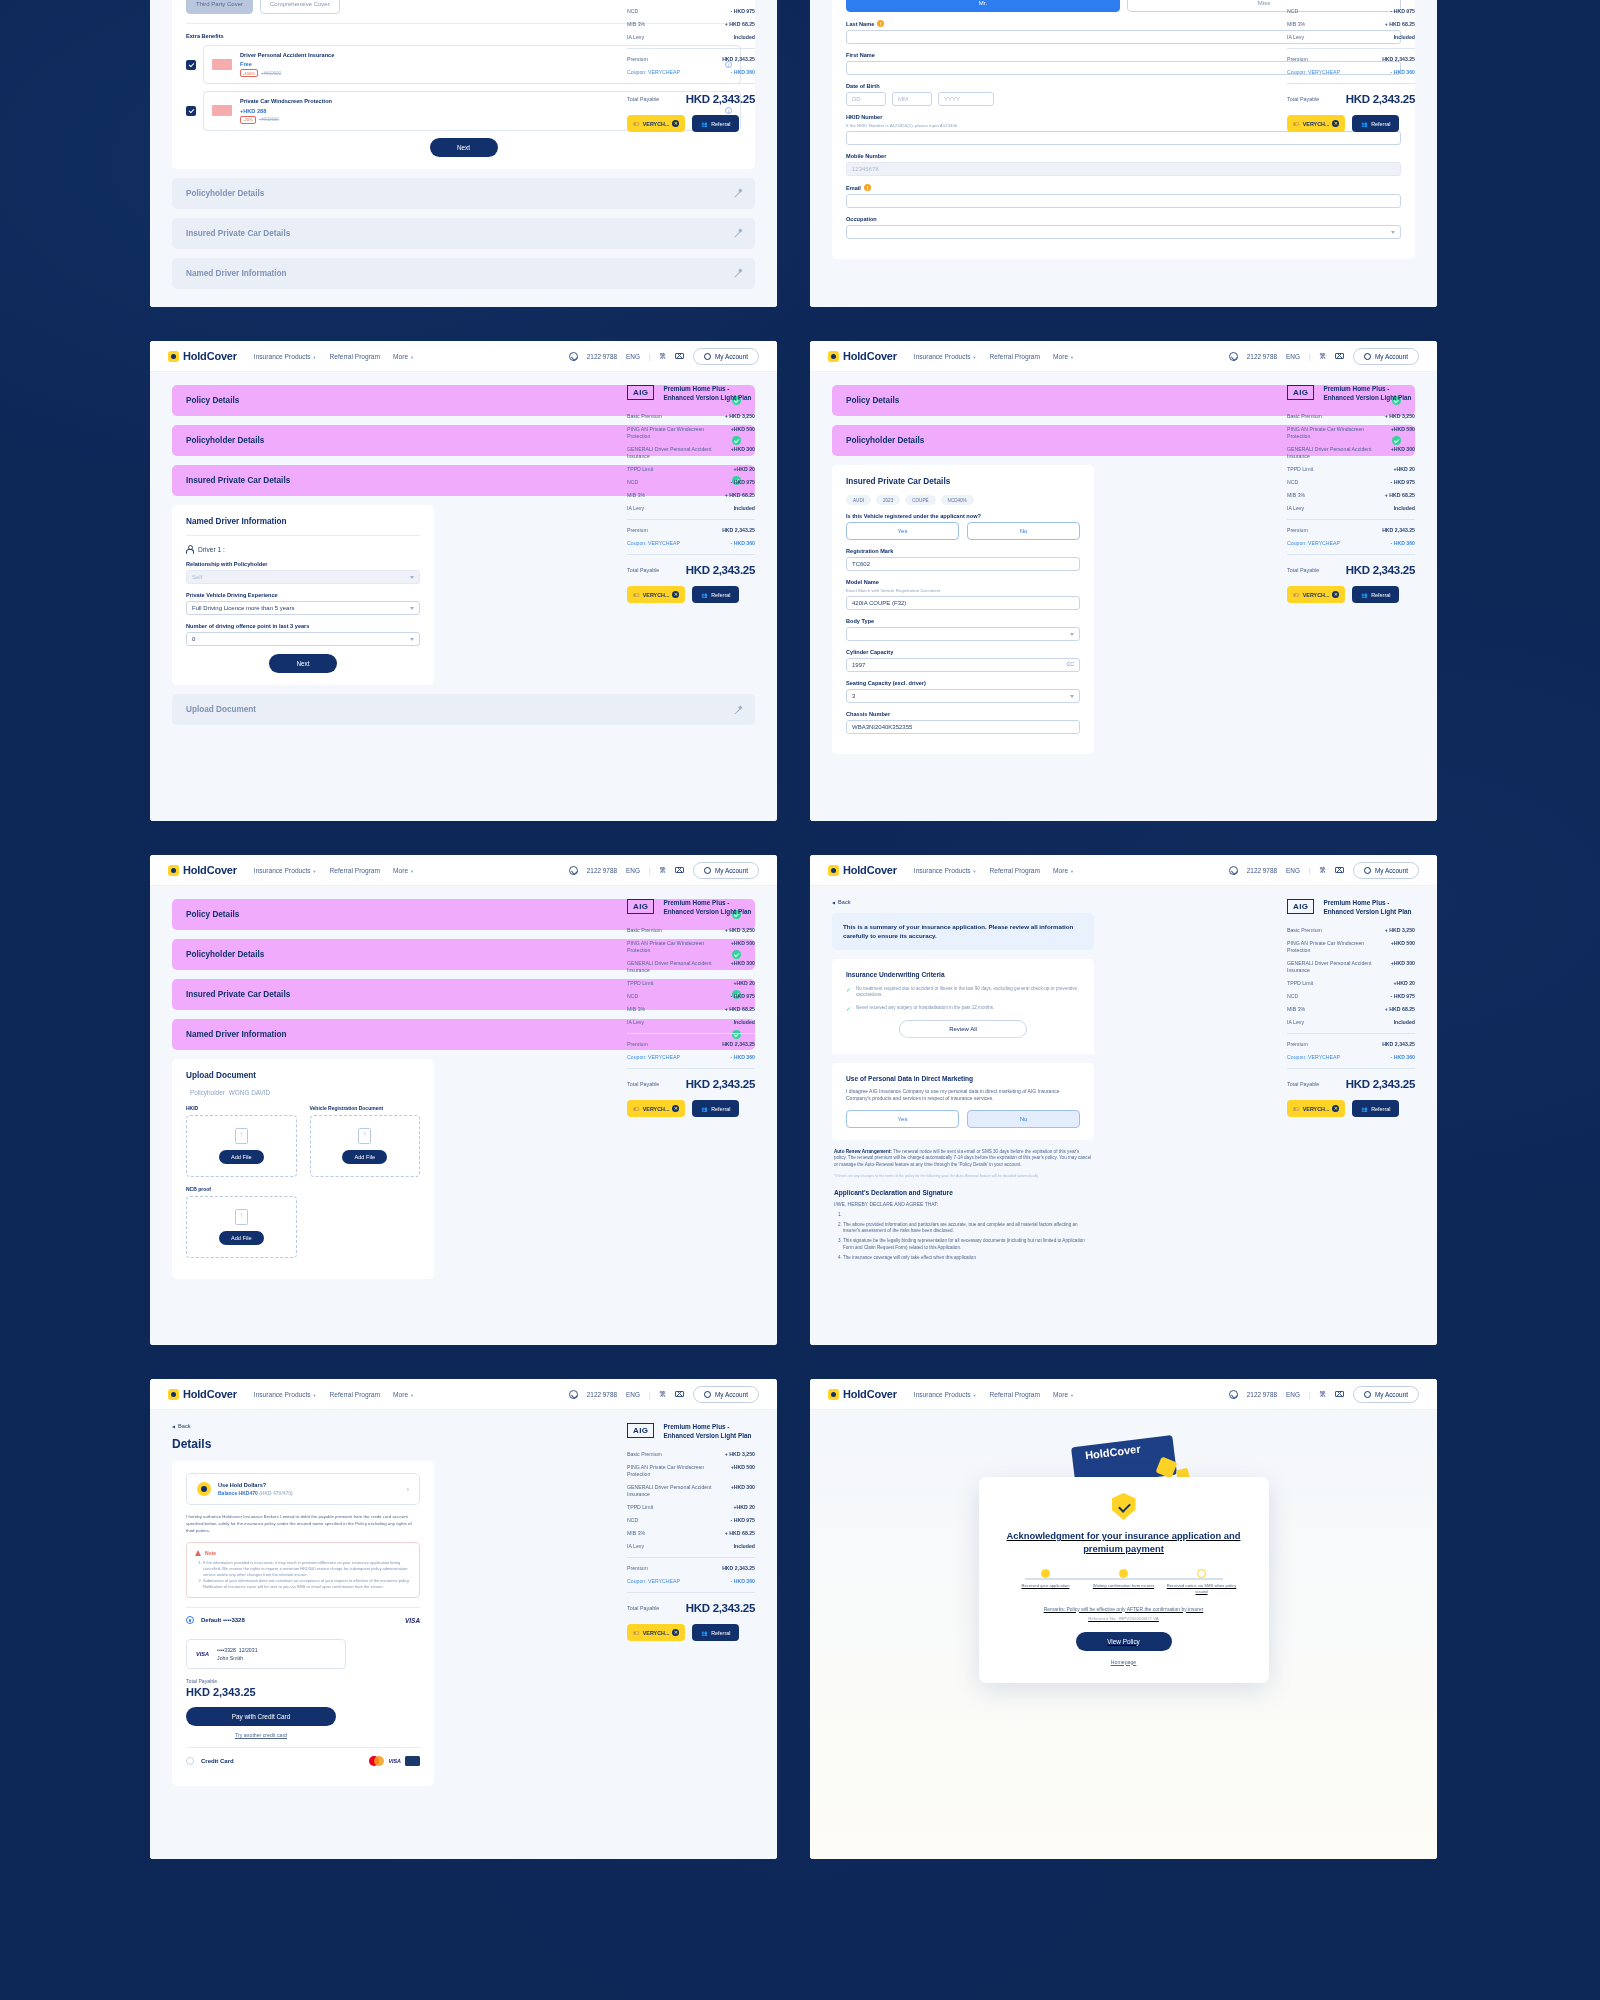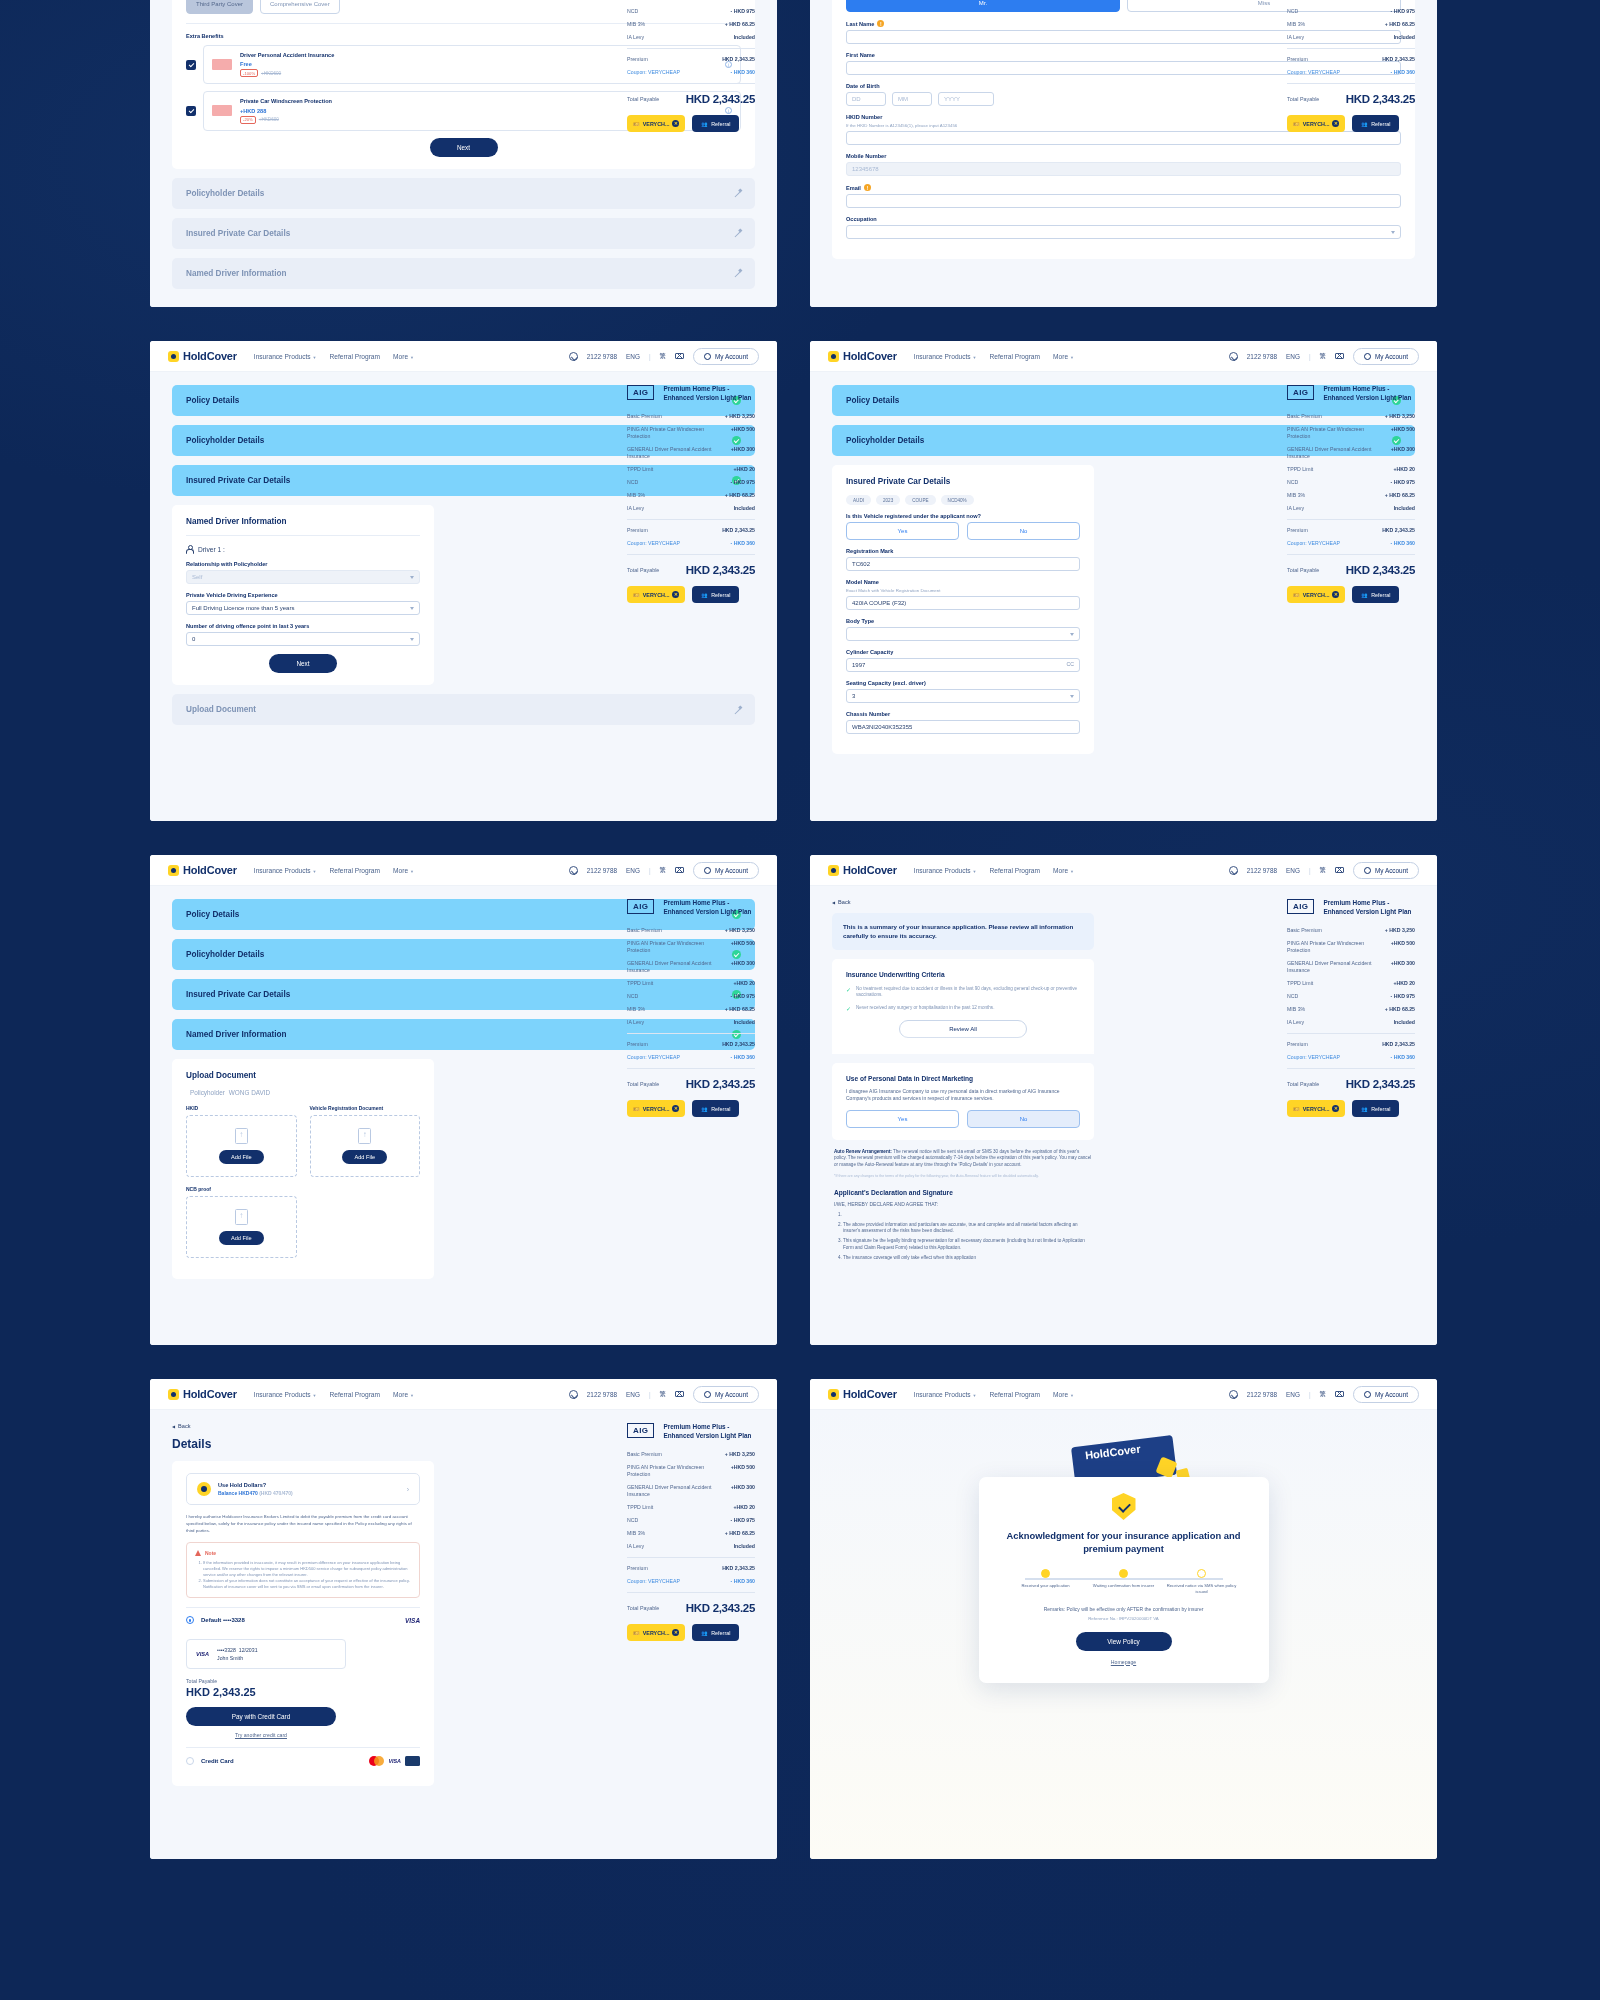--- a/index.html
+++ b/index.html
@@ -35,21 +35,21 @@
     background:linear-gradient(135deg,transparent 42%,#3c5584 43%,#3c5584 47%,transparent 48%),
                linear-gradient(-135deg,transparent 42%,#3c5584 43%,#3c5584 47%,transparent 48%);}
   .acct{display:flex;align-items:center;gap:4px;border:1px solid #c3d0e4;border-radius:20px;
         padding:4px 10px;font-size:6.4px;color:#12306b;}
   .acct-a{width:7px;height:7px;border:1px solid #12306b;border-radius:50%;}
   .divider{color:#c3d0e4;}
 
   
   .body-area{background:#f4f7fc;padding:13px 22px 0;height:calc(100% - 31px);position:relative;}
 
-  .sec{background:#7dd3fc;border-radius:5px;padding:11px 14px;margin-bottom:9px;
+  .sec{background:#f0abfc;border-radius:5px;padding:11px 14px;margin-bottom:9px;
        display:flex;align-items:center;justify-content:space-between;}
   .sec-t{font-size:8.2px;font-weight:bold;color:#12306b;}
   .tick{width:9px;height:9px;border-radius:50%;background:#2ed598;position:relative;}
   .tick:after{content:"";position:absolute;left:2.4px;top:2.6px;width:3.6px;height:1.8px;
     border-left:1.2px solid #fff;border-bottom:1.2px solid #fff;transform:rotate(-45deg);}
   .sec-dim{background:#e9eef7;}
   .sec-dim .sec-t{color:#7e93b5;}
   .pencil{width:8px;height:8px;position:relative;}
   .pencil:before{content:"";position:absolute;left:1px;top:5px;width:7px;height:1.3px;background:#9db0cd;transform:rotate(-45deg);}
   .pencil:after{content:"";position:absolute;left:5.6px;top:0.4px;width:2.6px;height:2.6px;background:#9db0cd;transform:rotate(45deg);}
@@ -217,21 +217,21 @@
   .ack-d1{position:absolute;left:14px;top:8px;width:102px;height:40px;background:#1d3f86;
           border-radius:4px;transform:rotate(-7deg);}
   .ack-d2{position:absolute;left:26px;top:13px;font-size:11px;font-weight:bold;color:#fff;
           transform:rotate(-7deg);}
   .ack-y1{position:absolute;right:14px;top:26px;width:17px;height:17px;background:#ffd426;
           border-radius:3px;transform:rotate(22deg);}
   .ack-y2{position:absolute;right:0px;top:36px;width:12px;height:12px;background:#ffd426;
           border-radius:2px;transform:rotate(-14deg);}
   .ack-card{position:absolute;left:50%;top:98px;transform:translateX(-50%);width:290px;
             background:#fff;border-radius:7px;box-shadow:0 7px 26px rgba(18,48,107,.13);
-            padding:16px 22px 18px;text-align:center;}
+            padding:16px 22px 18px;text-align:center;text-decoration:underline;}
   .ack-sh{width:24px;height:27px;margin:0 auto 9px;background:#ffd426;
           clip-path:polygon(50% 0,100% 20%,100% 62%,50% 100%,0 62%,0 20%);position:relative;}
   .ack-sh:after{content:"";position:absolute;left:7px;top:10px;width:9px;height:5px;
     border-left:2px solid #12306b;border-bottom:2px solid #12306b;transform:rotate(-45deg);}
   .ack-t{font-size:9.4px;font-weight:bold;color:#12306b;line-height:1.4;margin-bottom:14px;}
   .steps{display:flex;justify-content:space-between;position:relative;margin-bottom:10px;padding:0 6px;}
   .steps:before{content:"";position:absolute;left:24px;right:24px;top:9px;height:1.2px;background:#d5dfee;}
   .step{width:78px;position:relative;z-index:1;}
   .st-d{width:9px;height:9px;border-radius:50%;background:#fff;border:1.5px solid #ffd426;margin:0 auto 5px;}
   .st-d.done{background:#ffd426;}

